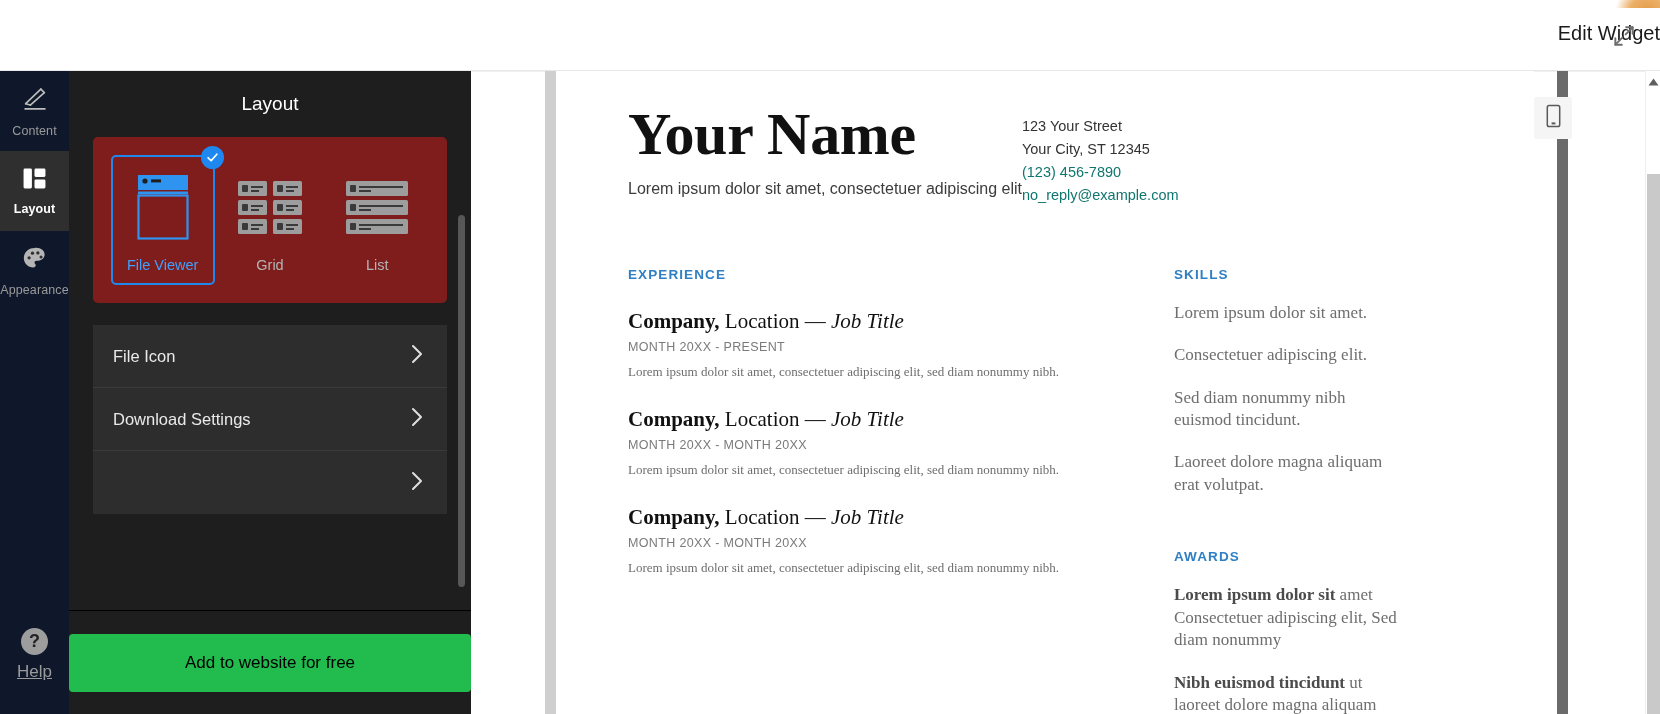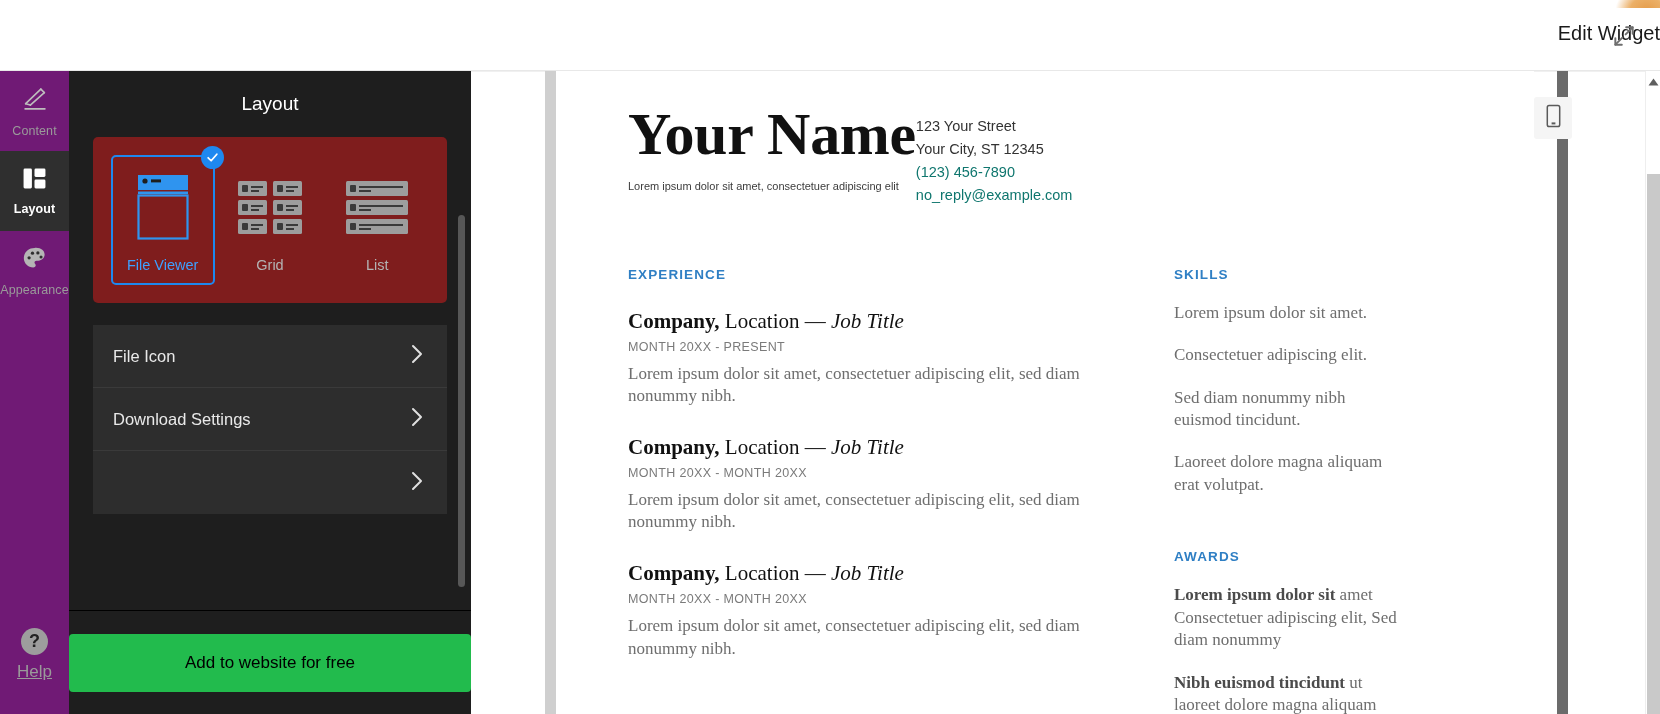--- a/index.html
+++ b/index.html
@@ -28,21 +28,21 @@
   }
   .corner-smudge{
     position:absolute; right:0; top:-14px; width:44px; height:22px;
     background: radial-gradient(ellipse at 70% 110%, #e08b2a 0%, #e8a24d 38%, rgba(255,255,255,0) 72%);
     opacity:.85; pointer-events:none;
   }
 
   
   .rail {
     position: absolute; left: 0; top: 71px; width: 69px; height: 643px;
-    background: #701a75;
+    background: #0f172a;
   }
   .rail-item {
     position: relative; width: 69px; height: 80px;
     display: flex; flex-direction: column;
     align-items: center; justify-content: center;
     cursor: pointer; gap: 7px;
   }
   .rail-item .rail-label {
     font-size: 12.5px; color: #9a9a9a; letter-spacing: .1px;
   }
@@ -160,21 +160,21 @@
     background: #fff; padding: 32px 0 0 0; overflow: hidden;
   }
   .doc-inner { padding: 0 72px 0 72px; }
   .doc-head { display: flex; justify-content: flex-start; align-items: flex-start; }
   .name {
     font-family: "Liberation Serif", serif;
     font-size: 60px; font-weight: bold; color: #111; line-height: 1.05;
     letter-spacing: -0.3px;
   }
   .tagline {
-    margin-top: 14px; font-size: 11px; color: #3c3c3c;
+    margin-top: 14px; font-size: 16px; color: #3c3c3c;
     font-family: "Liberation Sans", sans-serif;
   }
   .contact { padding-top: 12px; min-width: 240px; }
   .contact div { font-size: 14.5px; color: #333; line-height: 1.58; }
   .contact div.b { font-weight: normal; color: #0f766e; }
 
   .columns { display: flex; margin-top: 60px; gap: 76px; }
   .col-main { width: 470px; }
   .col-side { width: 230px; }
 
@@ -188,21 +188,21 @@
     font-family: "Liberation Serif", serif; font-size: 21px; color: #111;
   }
   .job-title .co { font-weight: bold; }
   .job-title .jt { font-style: italic; }
   .job-dates {
     margin-top: 6px; font-size: 12.5px; color: #7a7a7a; letter-spacing: .35px;
     font-family: "Liberation Sans", sans-serif;
   }
   .job-desc {
     margin-top: 9px; font-family: "Liberation Serif", serif;
-    font-size: 17px; color: #6e6e6e; line-height: 1.33; max-width: 452px;
+    font-size: 13px; color: #6e6e6e; line-height: 1.33; max-width: 452px;
   }
   .skill {
     margin-top: 20px; font-family: "Liberation Serif", serif;
     font-size: 17px; color: #6e6e6e; line-height: 1.32;
   }
   .side-gap { height: 53px; }
   .award {
     margin-top: 20px; font-family: "Liberation Serif", serif;
     font-size: 17px; color: #6e6e6e; line-height: 1.32;
   }

